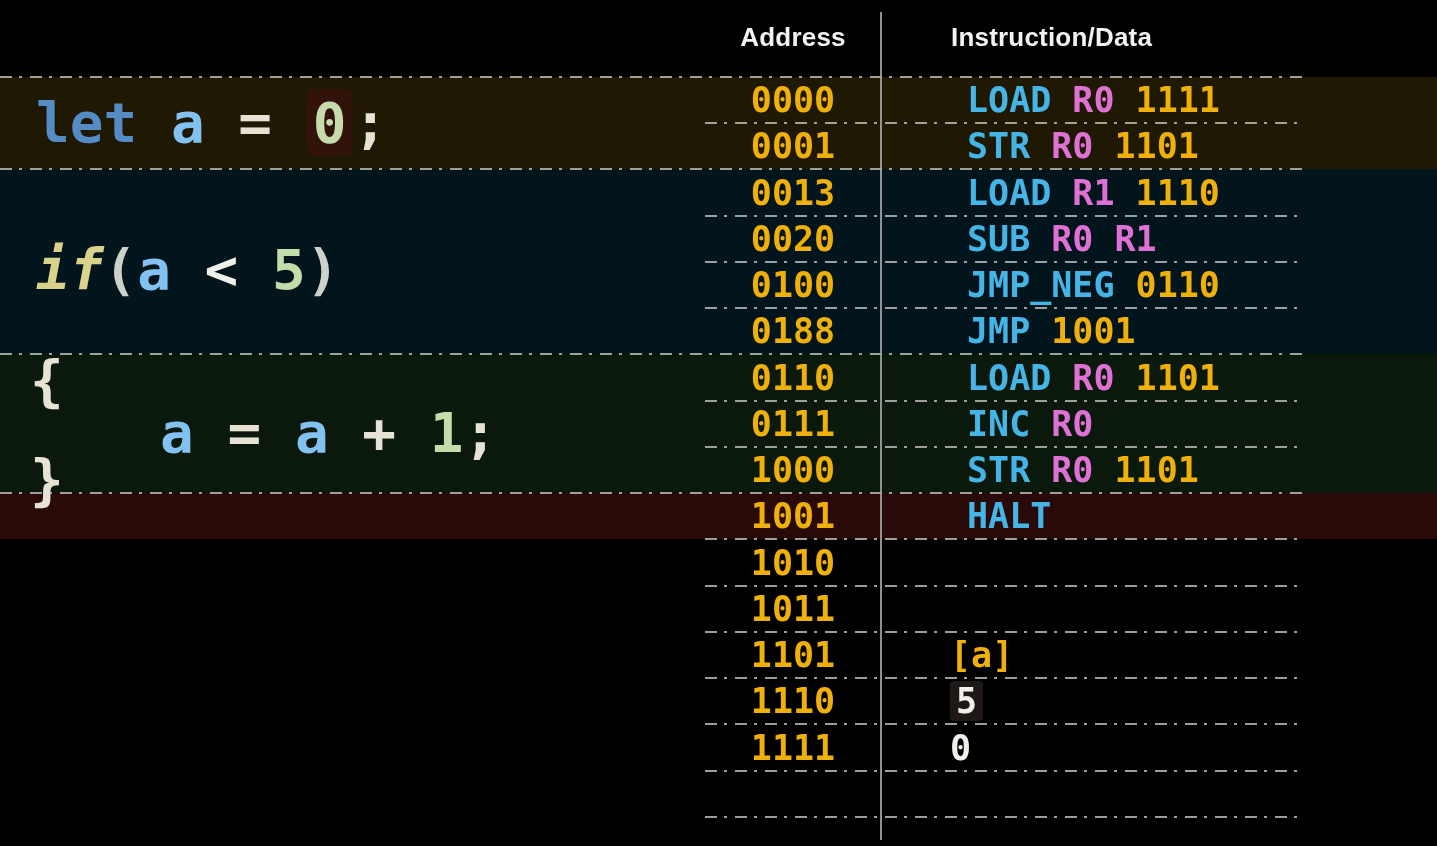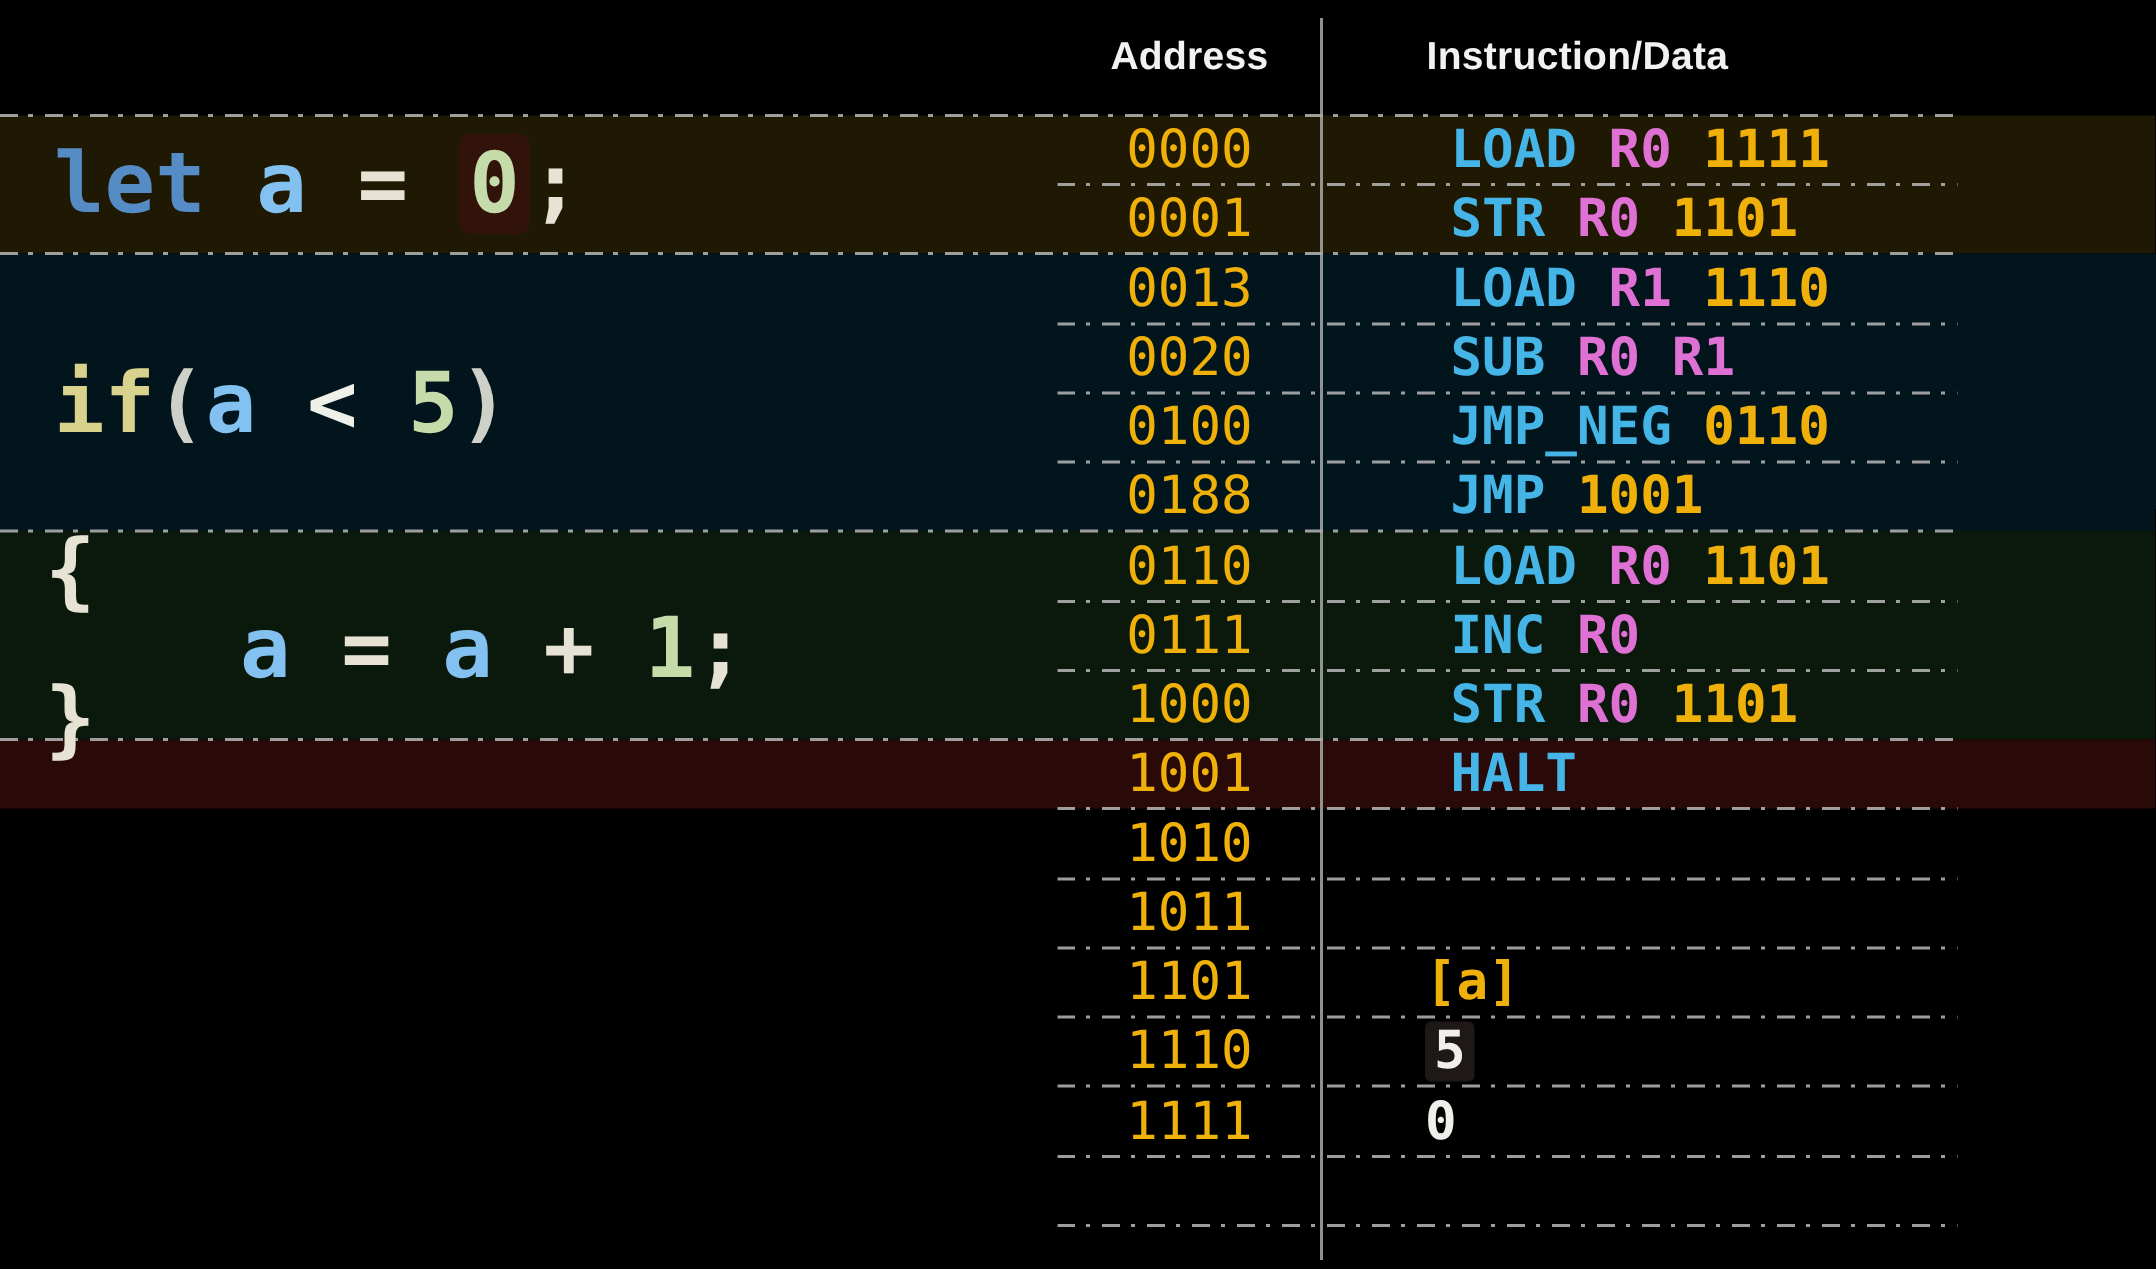--- a/index.html
+++ b/index.html
@@ -37,39 +37,39 @@
   }
   #head-address{left:705px; width:176px; text-align:center;}
   #head-instruction{left:951px;}
   
   #col-divider{position:absolute; left:880px; top:12px; width:2px; height:828px; background:var(--divider); opacity:.85;}
   
   #memory-table{position:absolute; left:705px; top:77px; width:725px;}
   .mrow{display:flex; height:46.25px; align-items:center;}
   .addr{
     width:176px; text-align:center; color:var(--gold);
-    font-size:35px; font-weight:normal; white-space:pre;
+    font-size:35px; font-weight:bold; white-space:pre;
   }
   .instr{flex:1; padding-left:69px; font-size:35px; font-weight:bold; white-space:pre;}
   
   .code-line{position:absolute; font-size:56px; font-weight:bold; line-height:48px; white-space:pre;text-align:right;}
   #code-let{left:36px; top:99px;}
   #code-if{left:36px; top:246px;}
   #code-open-brace{left:30px; top:357px;}
   #code-body{left:160px; top:409px;}
   #code-close-brace{left:30px; top:456px;}
   
   [data-role="op"]{color:var(--cyan);margin-left:17px;}
   [data-role="reg"]{color:var(--pink);}
   [data-role="num"]{color:var(--gold);}
   [data-role="mem"]{color:var(--gold);}
   [data-role="val"]{color:var(--white-val);}
   [data-role="val-hl"]{color:var(--white-val); background:#1e1916; border-radius:4px; padding:0 6px;}
   [data-role="kw-blue"]{color:var(--kw-blue);}
-  [data-role="kw-yellow"]{color:var(--kw-yellow);}
+  [data-role="kw-yellow"]{color:var(--kw-yellow);font-style:italic;}
   [data-role="var"]{color:var(--var-blue);}
   [data-role="punct"]{color:var(--punct);}
   [data-role="paren"]{color:var(--paren);}
   [data-role="opr"]{color:var(--opr);}
   [data-role="lit"]{color:var(--lit-green);}
   [data-role="lit-hl"]{color:var(--lit-green); background:#31130a; border-radius:8px; padding:1px 7px;}
 </style>
 </head>
 <body>
 

